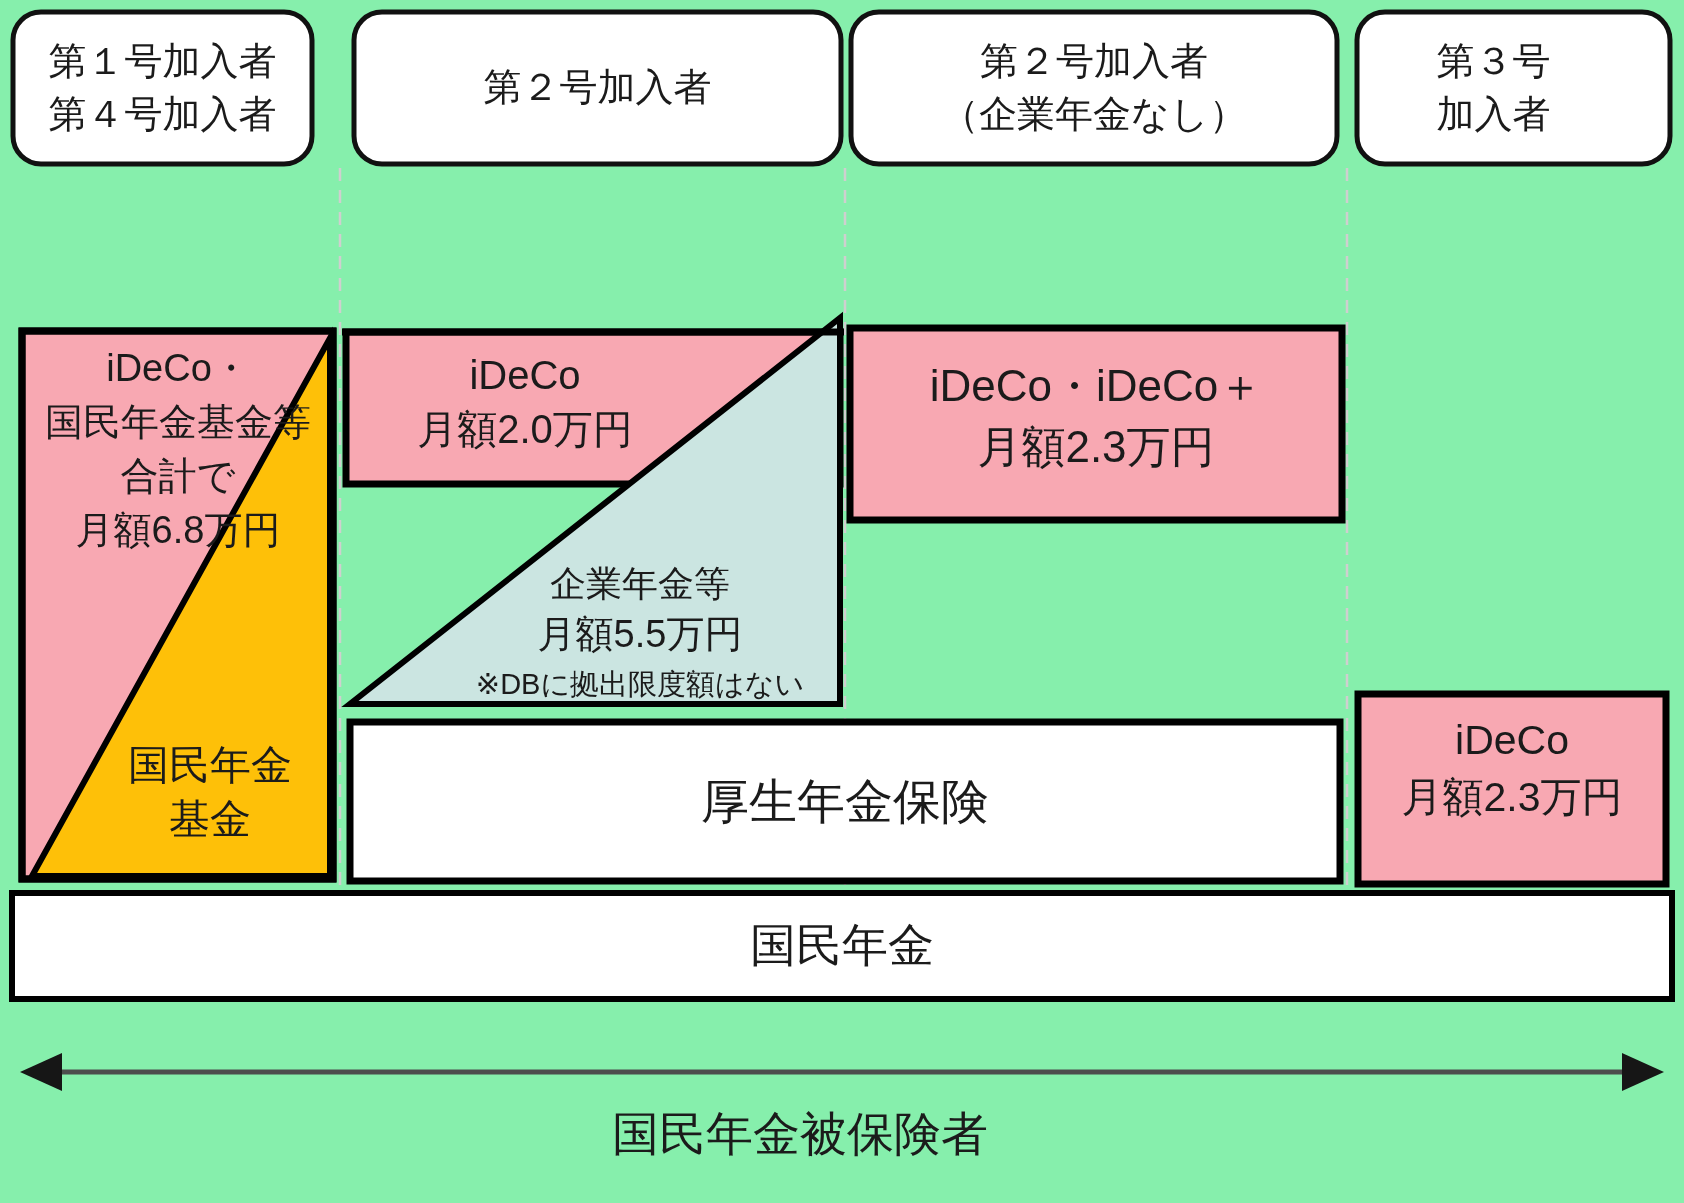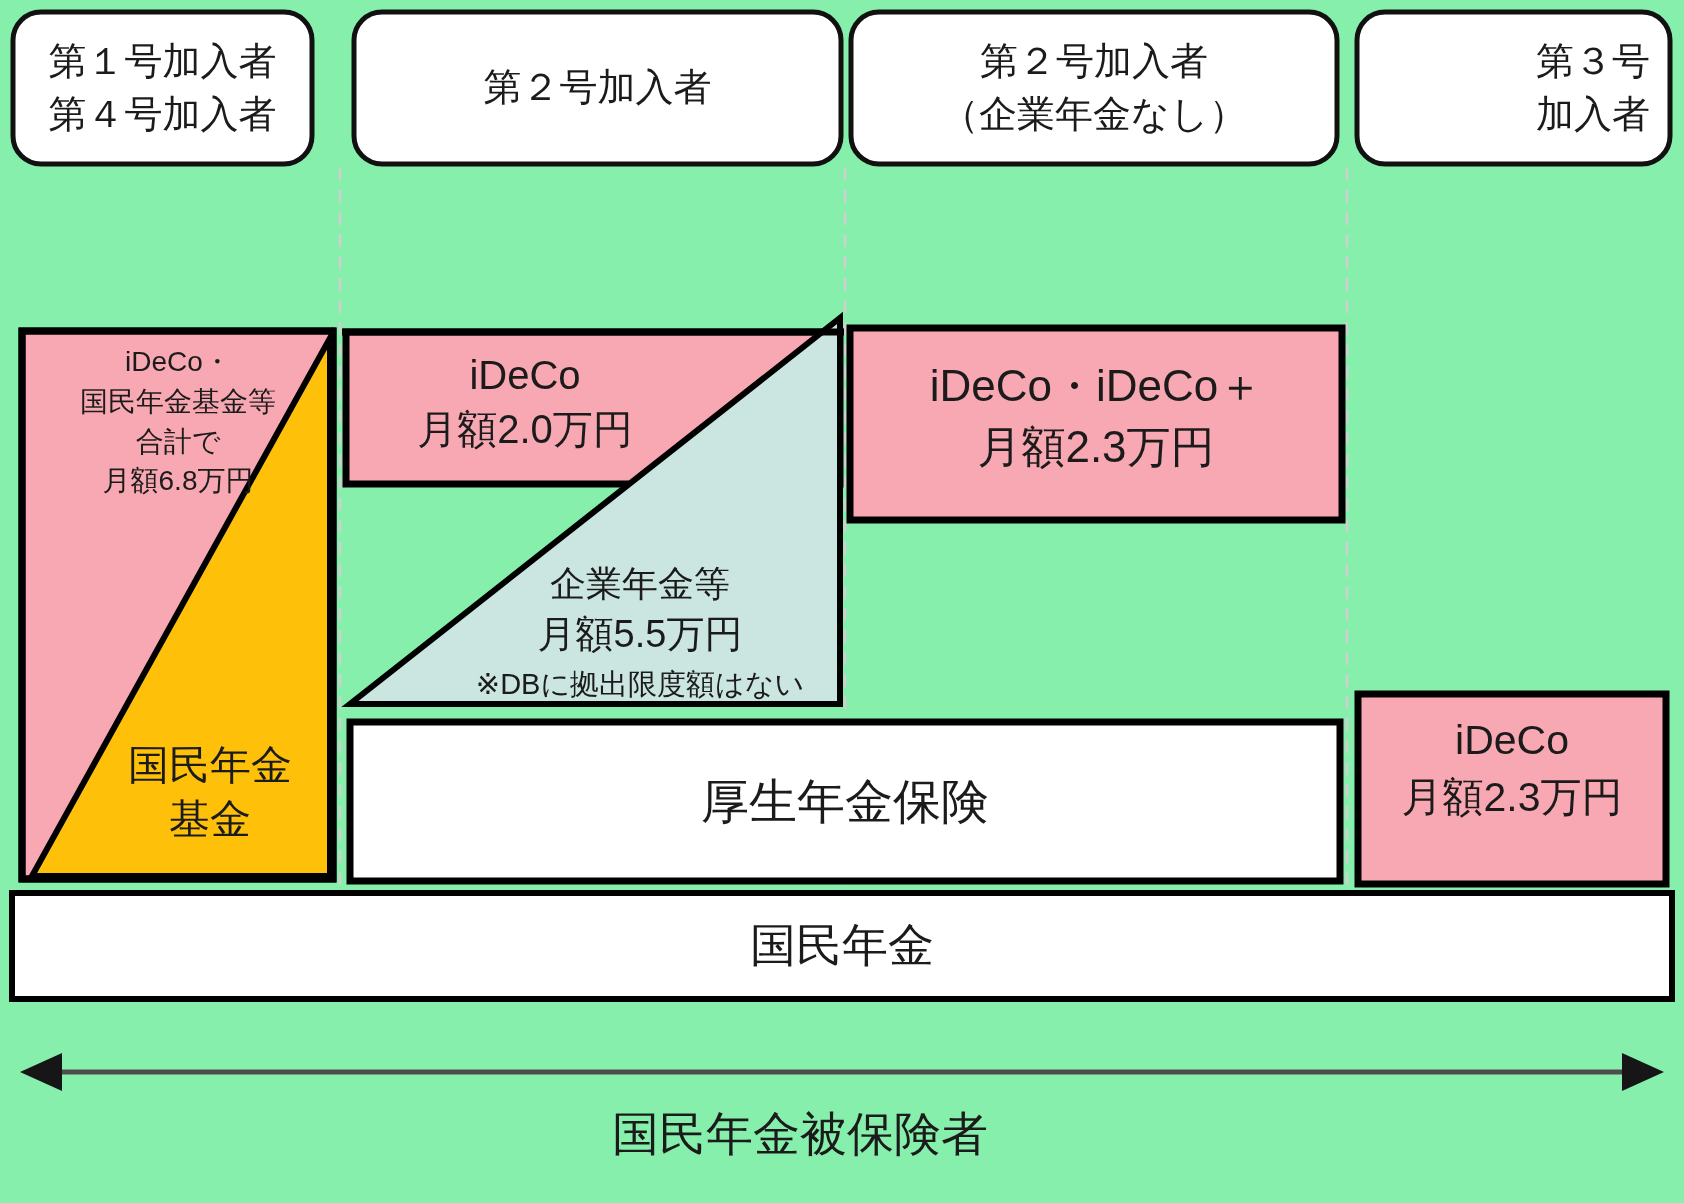--- a/index.html
+++ b/index.html
@@ -14,21 +14,21 @@
   .shapes{position:absolute;left:0;top:0;}
   .txt{
     position:absolute;
     display:flex;flex-direction:column;
     align-items:center;justify-content:center;
     text-align:center;
     white-space:nowrap;
     z-index:2;
   }
   .hdr-txt{font-size:38px;line-height:1.40;font-weight:400;}
-  .c1-ideco{font-size:28px;line-height:1.42;}
+  .c1-ideco{font-size:38px;line-height:1.42;}
   .c1-kikin{font-size:41px;line-height:1.32;}
   .c2-ideco{font-size:40px;line-height:1.36;}
   .c2-kigyo-l1{font-size:36px;line-height:1.35;}
   .c2-kigyo-l2{font-size:38px;line-height:1.35;}
   .c2-kigyo-note{font-size:29px;line-height:1.30;margin-top:6px;}
   .c3-ideco{font-size:44px;line-height:1.38;margin-top:16px;}
   .c4-ideco{font-size:41px;line-height:1.38;}
   .big-band{font-size:48px;}
   .axis-lbl{font-size:47px;}
 </style>
@@ -73,21 +73,21 @@
     <div>第１号加入者</div>
     <div>第４号加入者</div>
   </div>
   <div class="txt hdr-txt" style="left:354px;top:12px;width:487px;height:152px;">
     <div>第２号加入者</div>
   </div>
   <div class="txt hdr-txt" style="left:851px;top:12px;width:486px;height:152px;">
     <div>第２号加入者</div>
     <div>（企業年金なし）</div>
   </div>
-  <div class="txt hdr-txt" style="left:1337px;top:12px;width:313px;height:152px;align-items:flex-end;">
+  <div class="txt hdr-txt" style="left:1337px;top:12px;width:313px;height:152px;">
     <div>第３号</div>
     <div>加入者</div>
   </div>
 
   <div class="txt c1-ideco" style="left:30px;top:342px;width:296px;">
     <div>iDeCo・</div>
     <div>国民年金基金等</div>
     <div>合計で</div>
     <div>月額6.8万円</div>
   </div>

